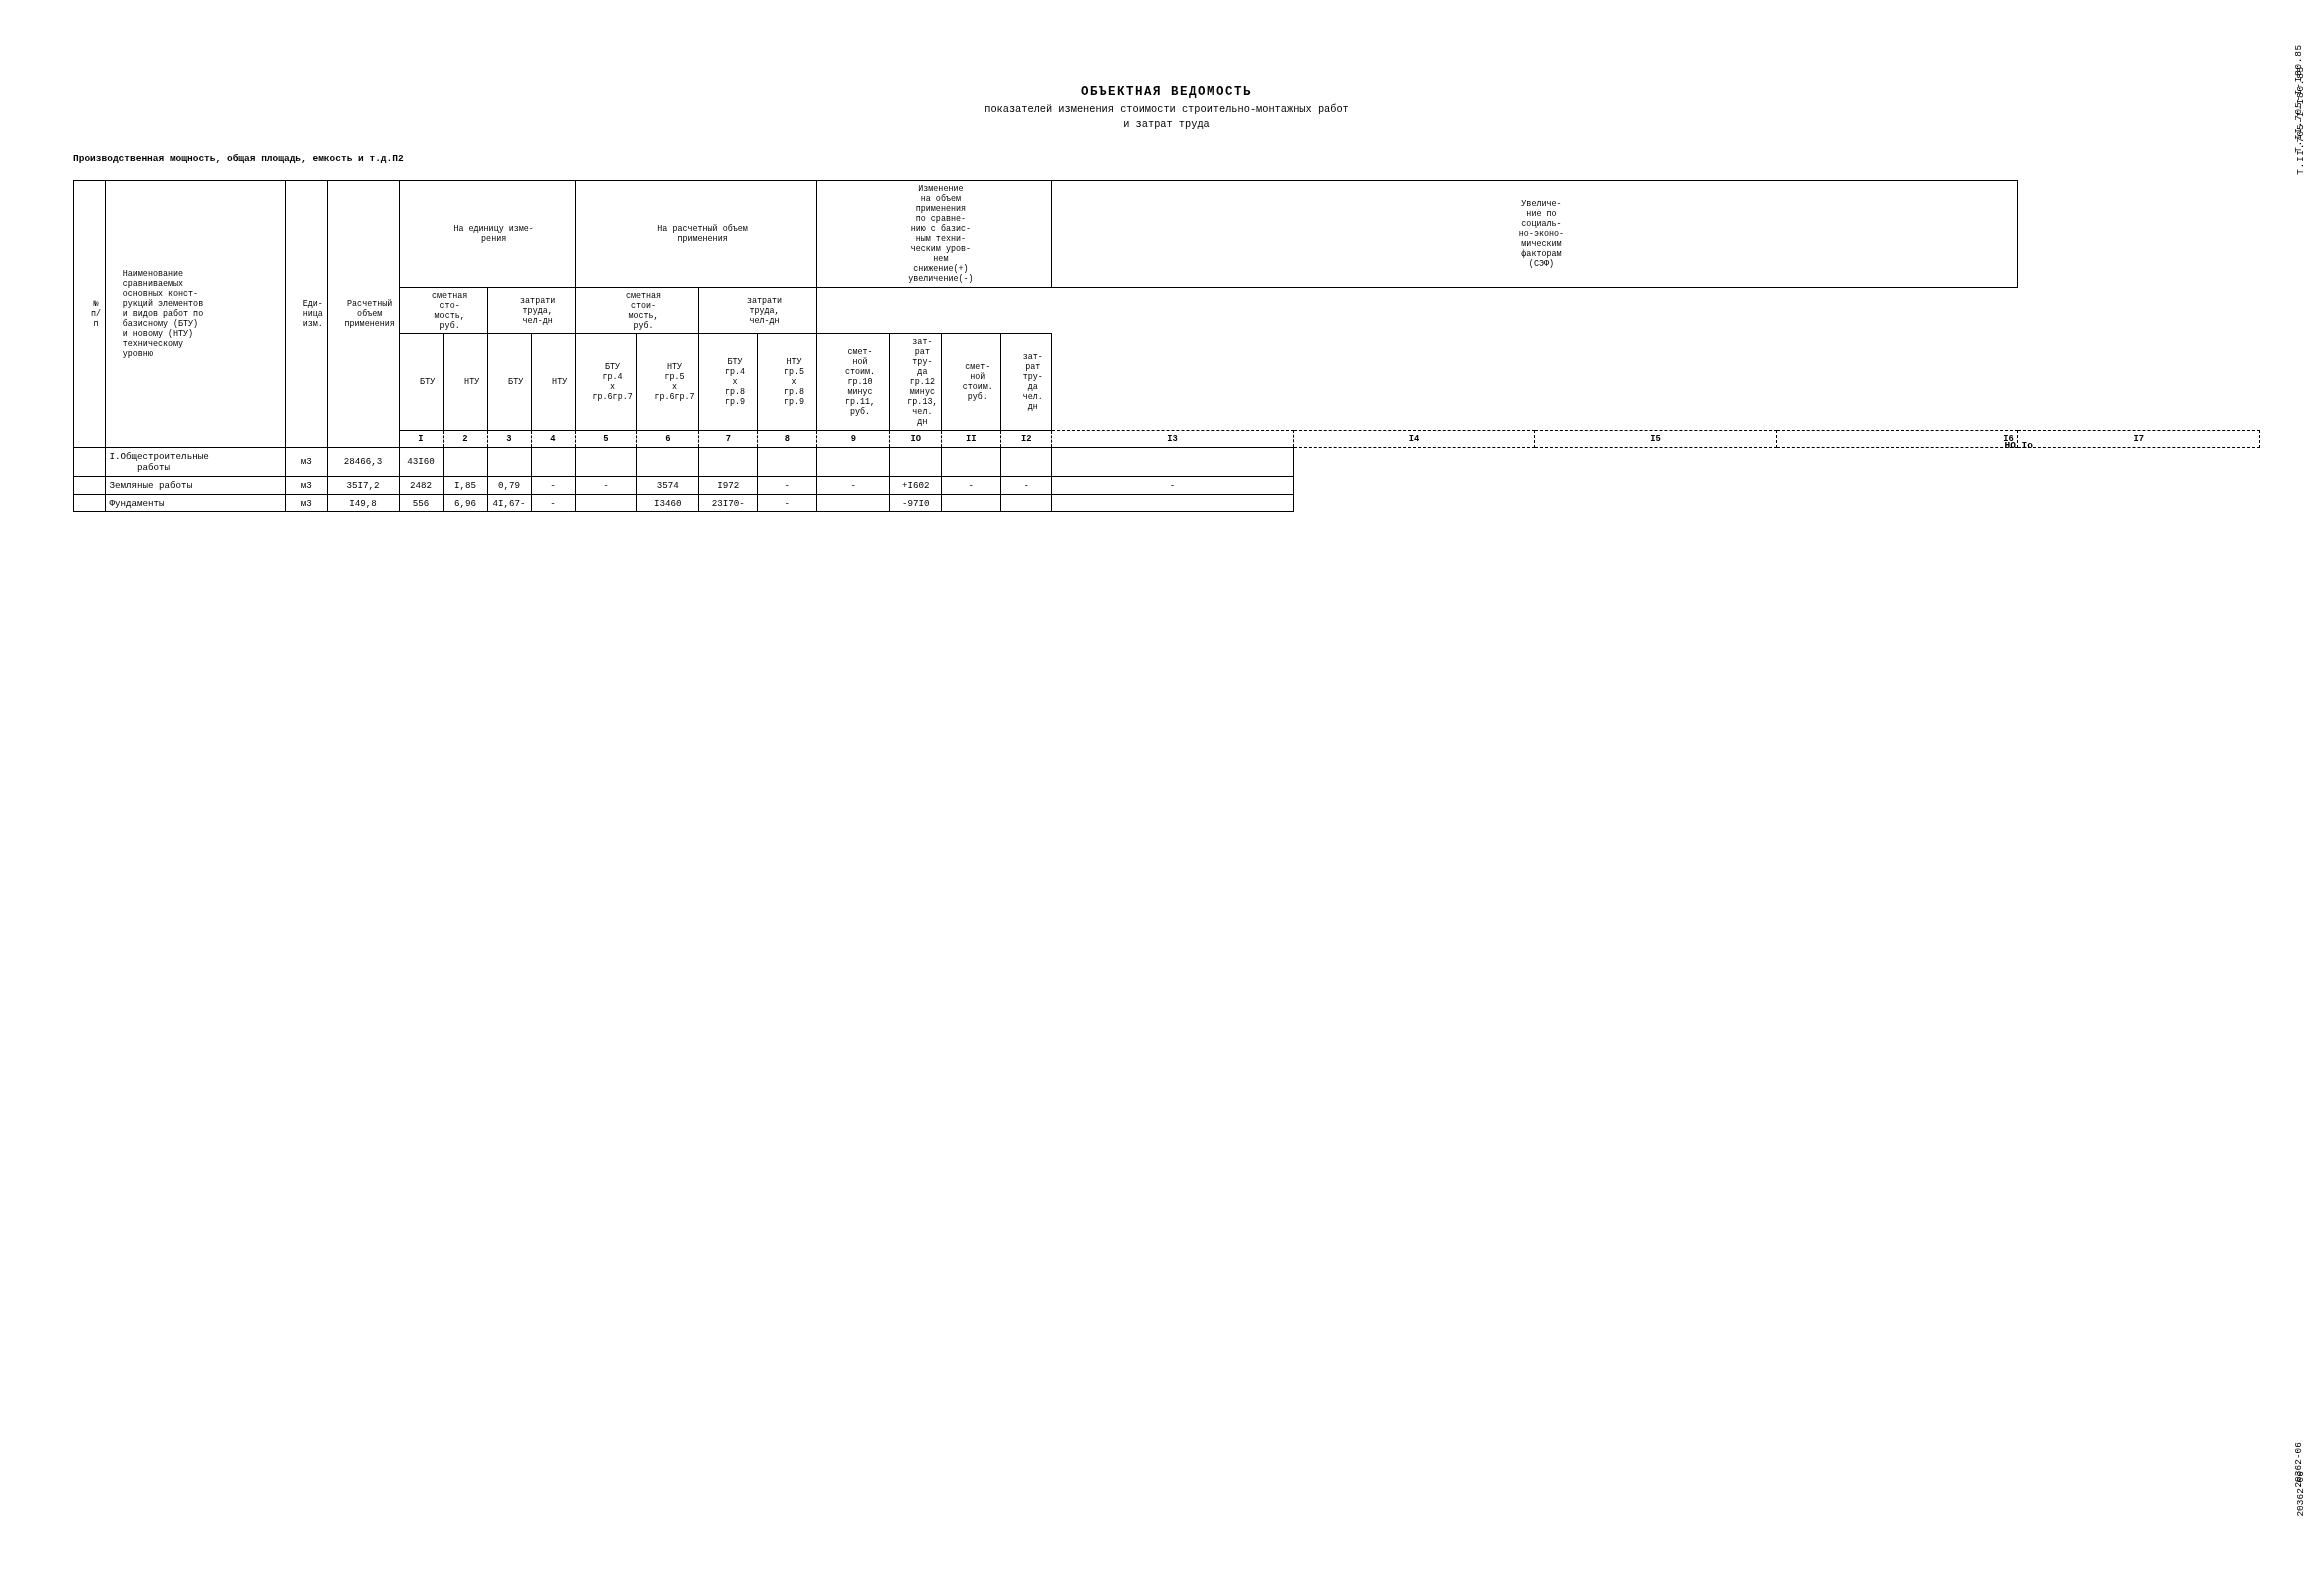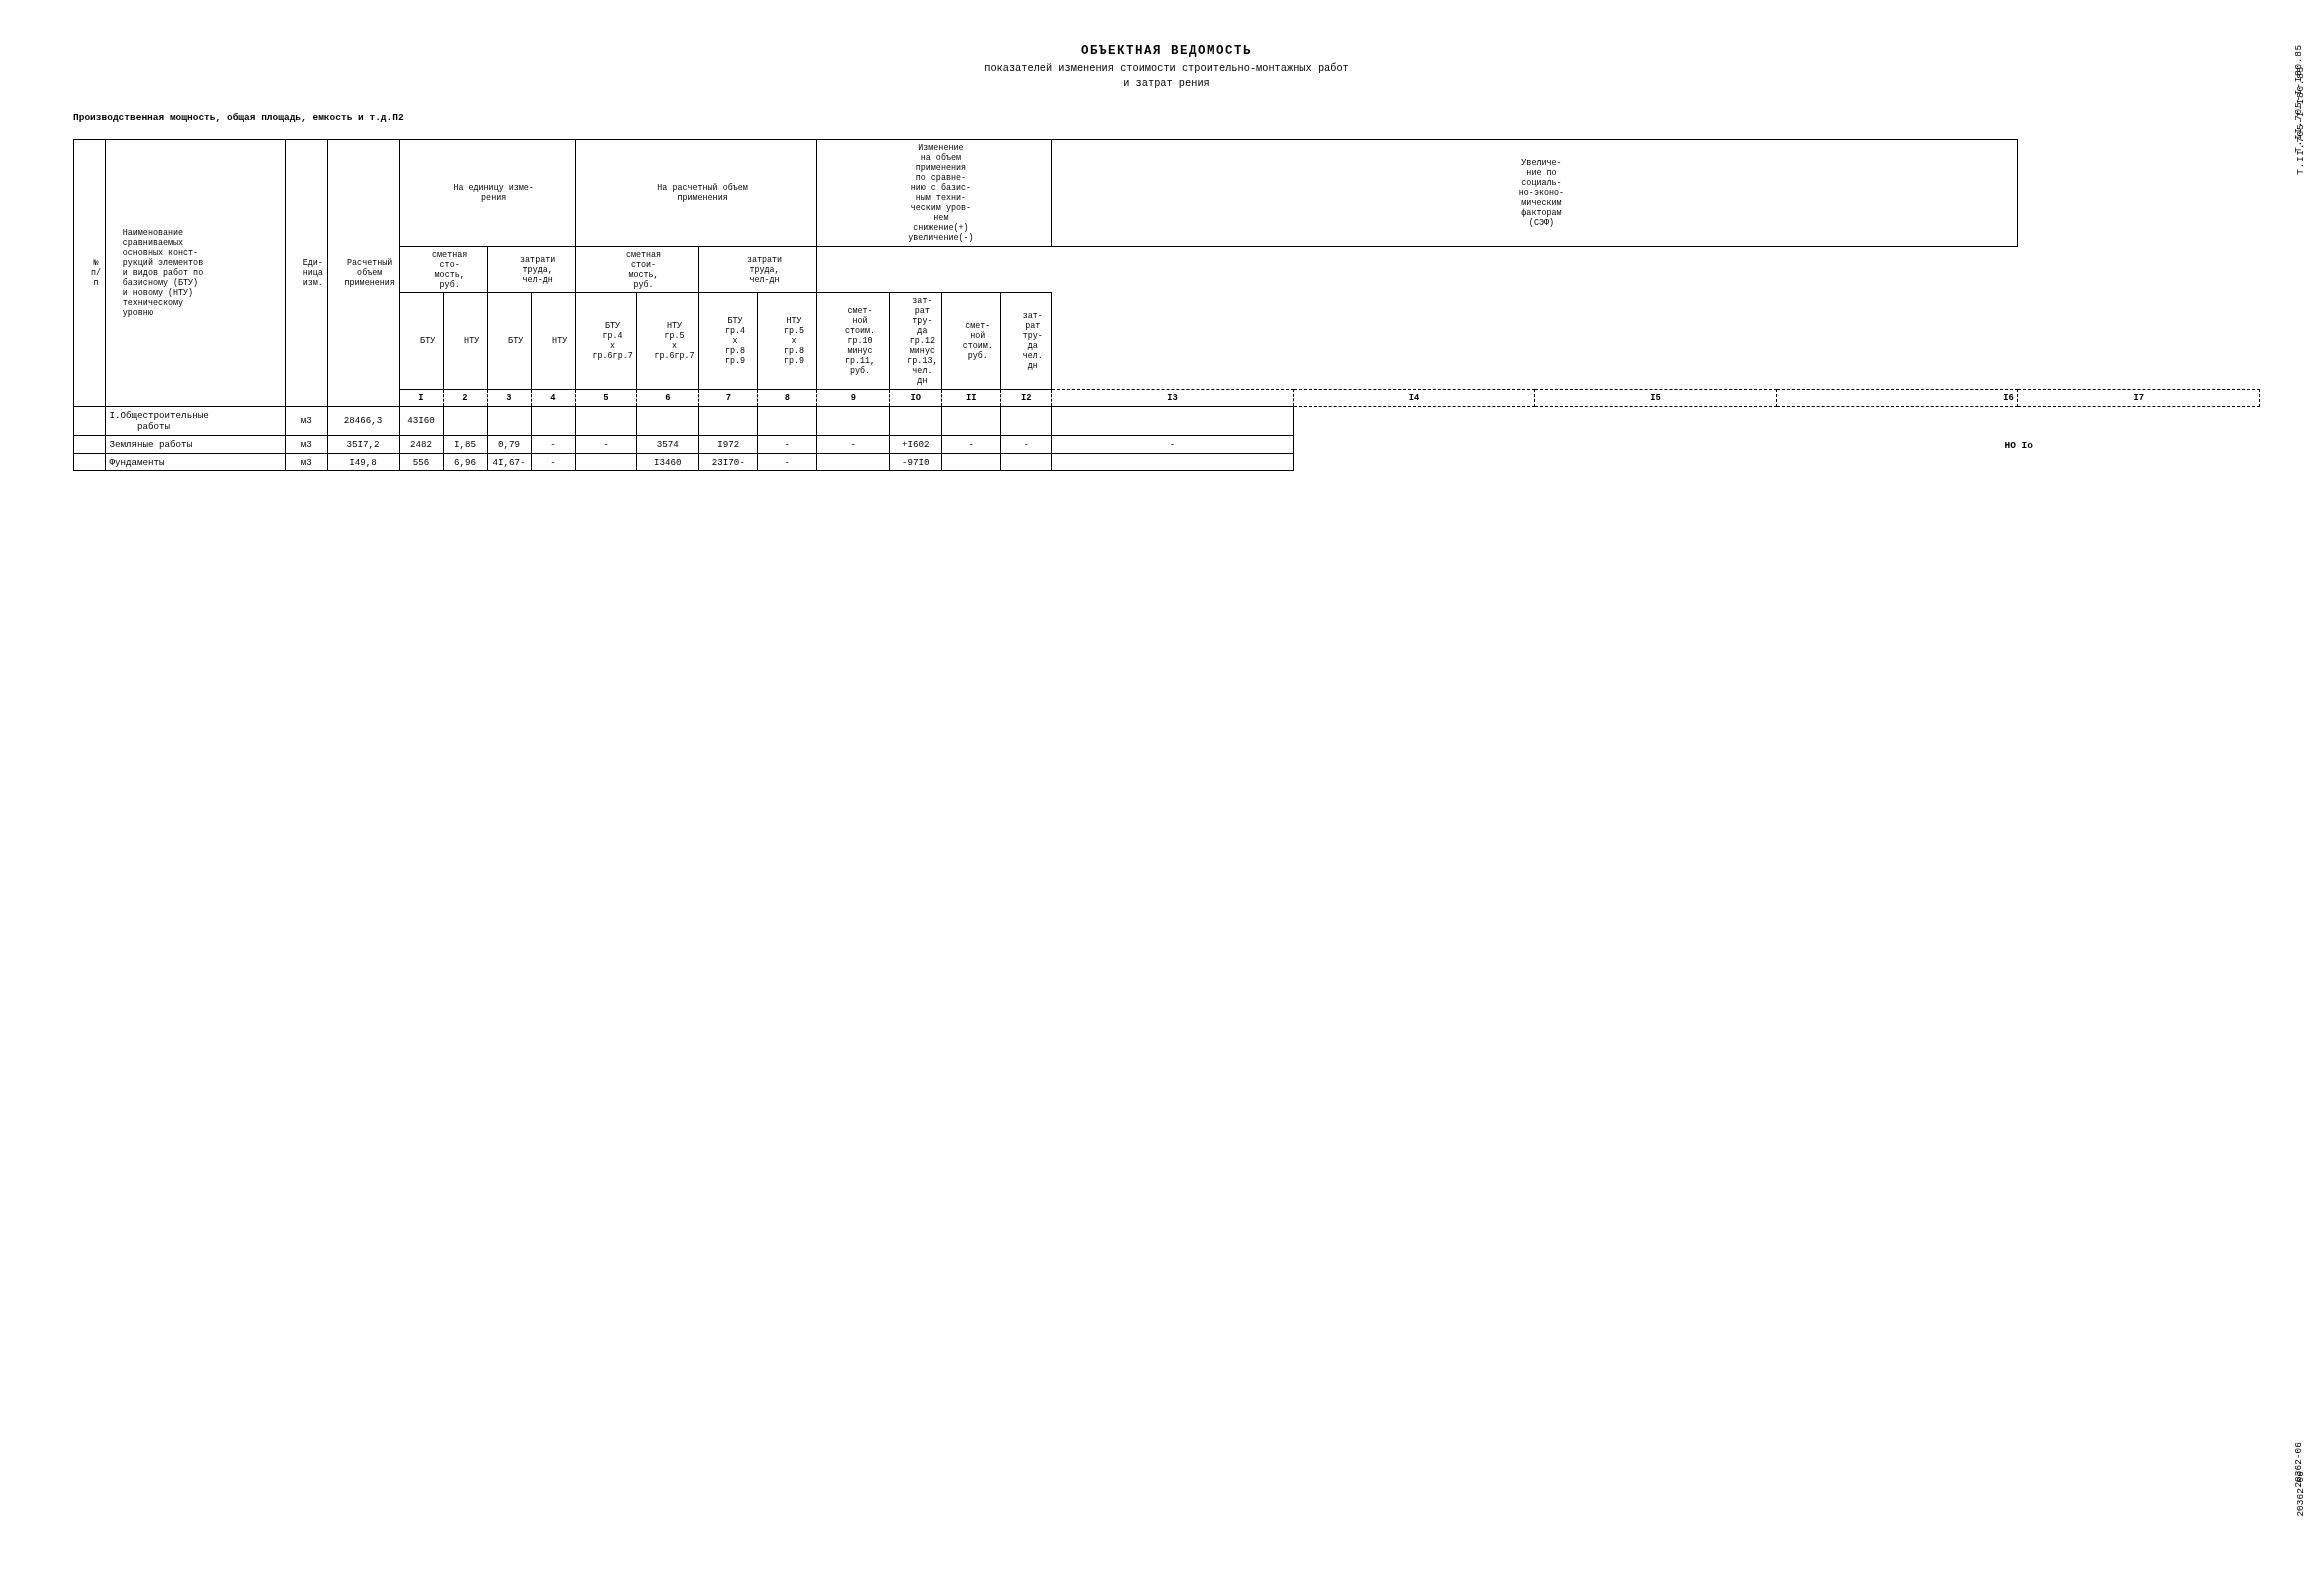--- a/index.html
+++ b/index.html
@@ -13,20 +13,21 @@
       padding: 44px 59px 44px 73px;
       position: relative;
     }
     .page-title {
       text-align: center;
       font-size: 12.5px;
       font-weight: bold;
       letter-spacing: 1.5px;
       margin-bottom: 4.4px;
       text-transform: uppercase;
+      margin-top: 41px;
     }
     .page-subtitle {
       text-align: center;
       font-size: 10.3px;
       margin-bottom: 2.9px;
     }
     .meta-block {
       margin: 20.5px 0 13px 0;
       font-size: 9.5px;
       line-height: 1.7;
@@ -86,21 +87,21 @@
     }
   </style>
 </head>
 <body>
 
 <div class="side-label">Т.II.705-I-I80.85</div>
 <div class="side-label-bottom">20362-06</div>
 
 <div class="page-title">ОБЪЕКТНАЯ ВЕДОМОСТЬ</div>
 <div class="page-subtitle">показателей изменения стоимости строительно-монтажных работ</div>
-<div class="page-subtitle">и затрат рения</div>
+<div class="page-subtitle">и затрат труда</div>
 
 <div class="meta-block">
   <div class="meta-line">Производственная мощность, общая площадь, емкость и т.д.П2</div>
 </div>
 
 <table class="main-table">
   <tbody>
 
     <tr class="header-row">
       <td rowspan="4" style="width:29px; border:0.7px solid #000;">

